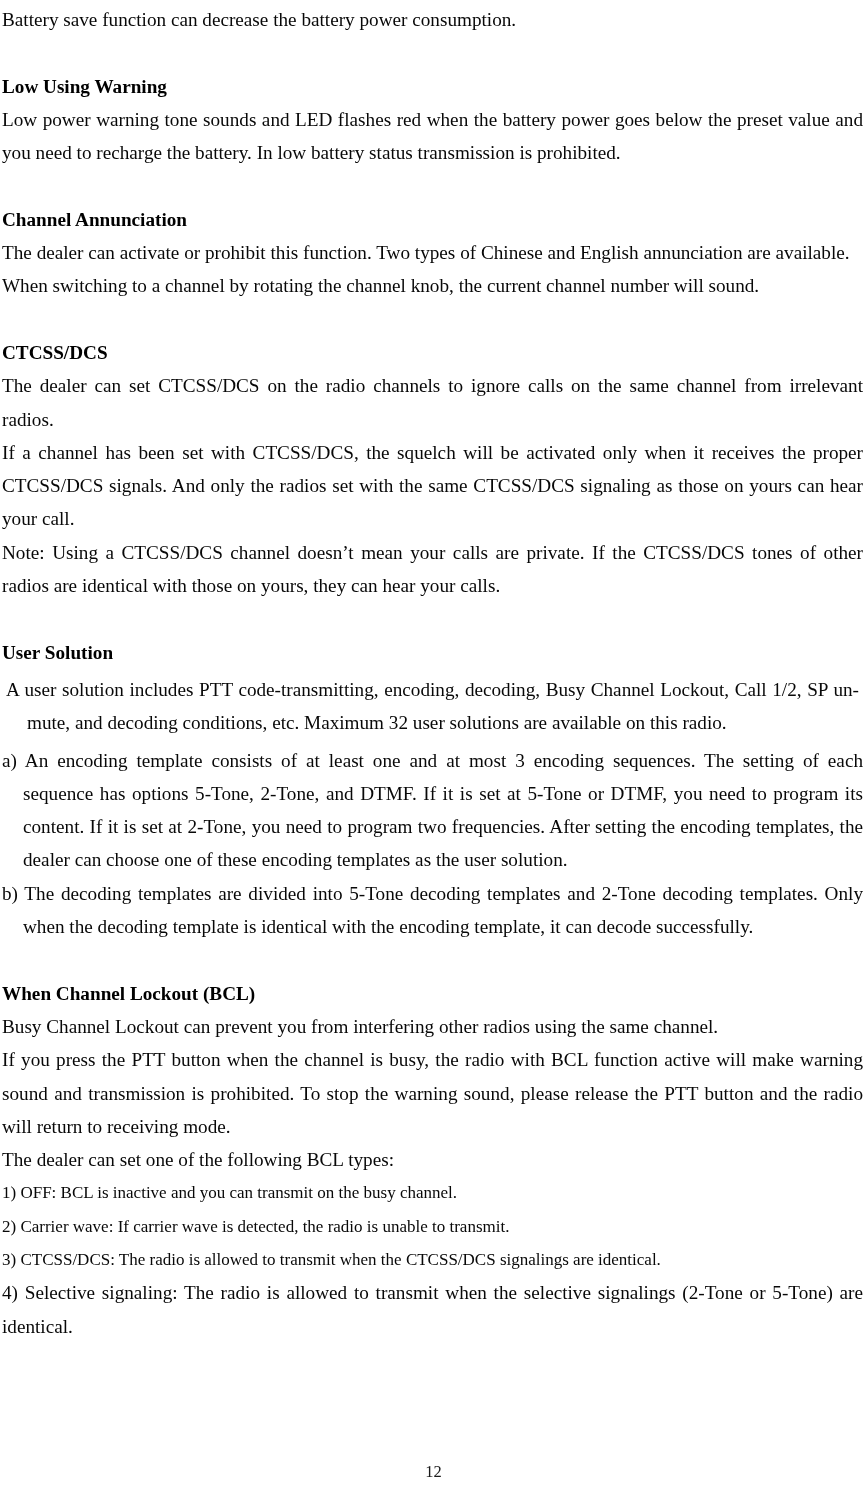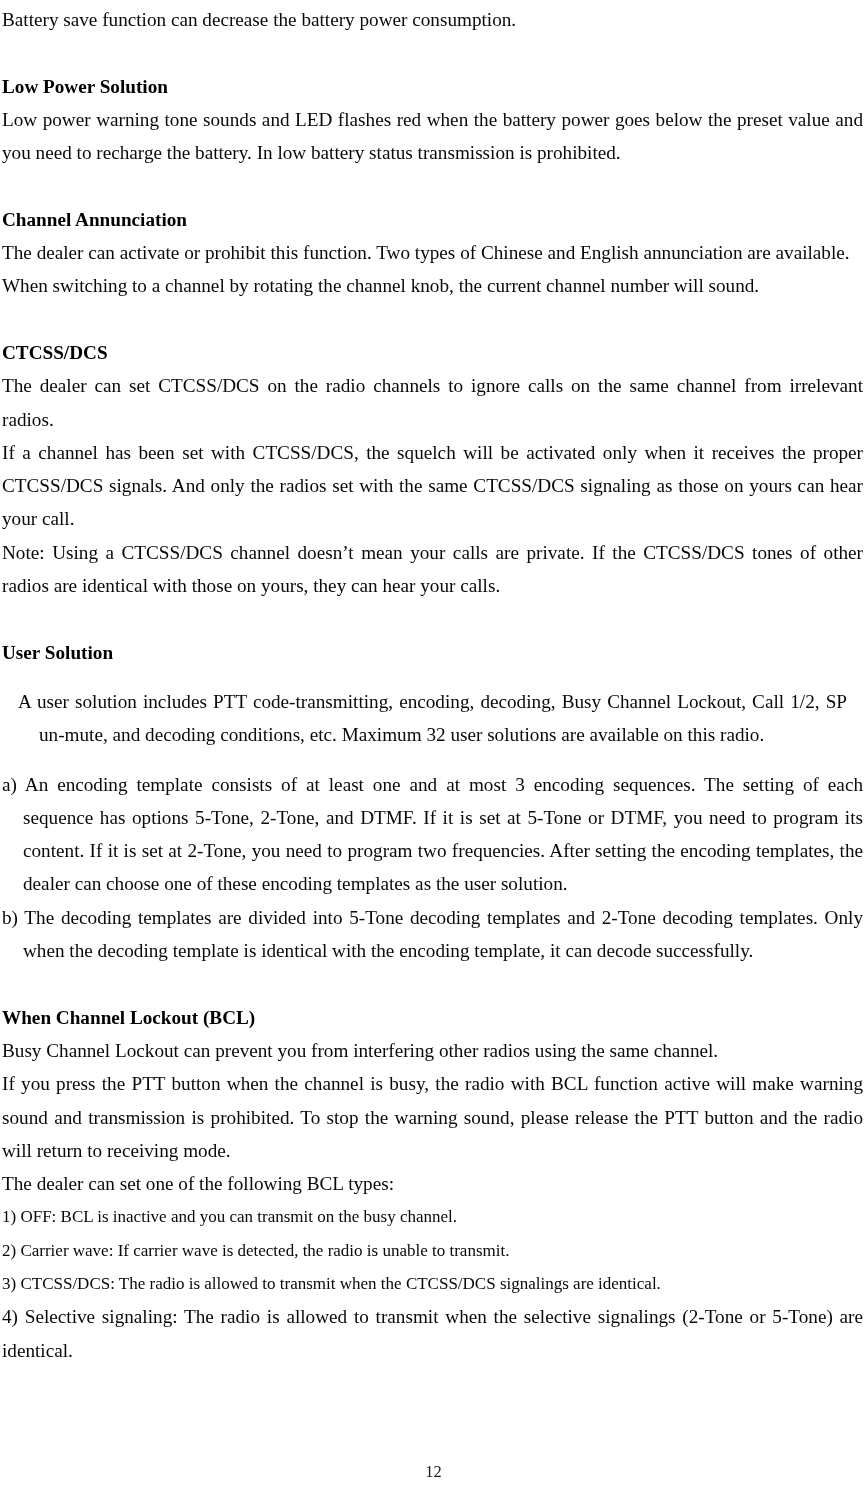--- a/index.html
+++ b/index.html
@@ -78,21 +78,21 @@
   }
   .li-hang.nostretch::after { content: none; display: none; }
 
   
   .p-cont {
     font-size: 19.2px;
     line-height: 33.3px;
     text-align: justify;
     padding-left: 21px;
     text-indent: -21px;
-    margin: 16px;
+    margin: 4px;
     color: #080808;
   }
   .p-cont::after {
     content: "";
     display: inline-block;
     width: 100%;
   }
   .p-cont.nostretch::after { content: none; display: none; }
 
   
@@ -124,21 +124,21 @@
 <body>
 
 <div class="page">
 
   <div class="doc-body">
 
     <p class="p nostretch">Battery save function can decrease the battery power consumption.</p>
 
     <div class="spacer"></div>
 
-    <h2 class="h">Low Power Solution</h2>
+    <h2 class="h">Low Using Warning</h2>
 
     <p class="p nostretch">Low power warning tone sounds and LED flashes red when the battery power goes below the preset value and you need to recharge the battery. In low battery status transmission is prohibited.</p>
 
     <div class="spacer"></div>
 
     <h2 class="h">Channel Annunciation</h2>
 
     <p class="p nostretch">The dealer can activate or prohibit this function. Two types of Chinese and English annunciation are available.</p>
 
     <p class="p nostretch">When switching to a channel by rotating the channel knob, the current channel number will sound.</p>

